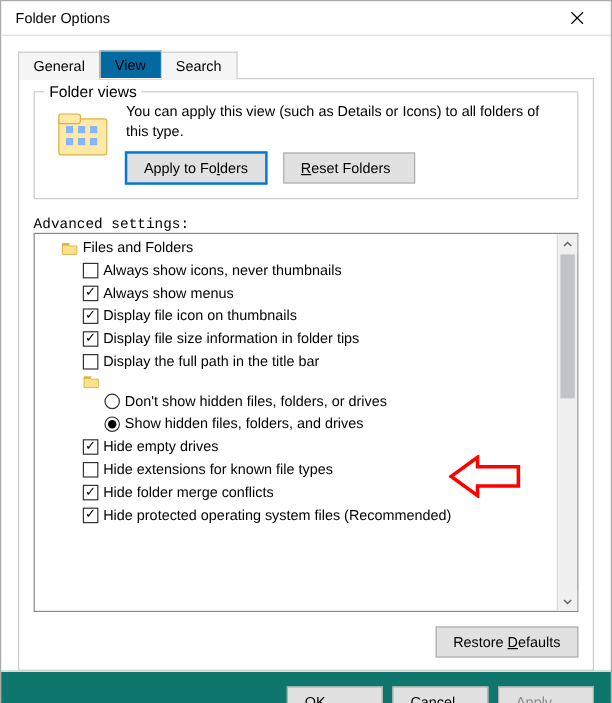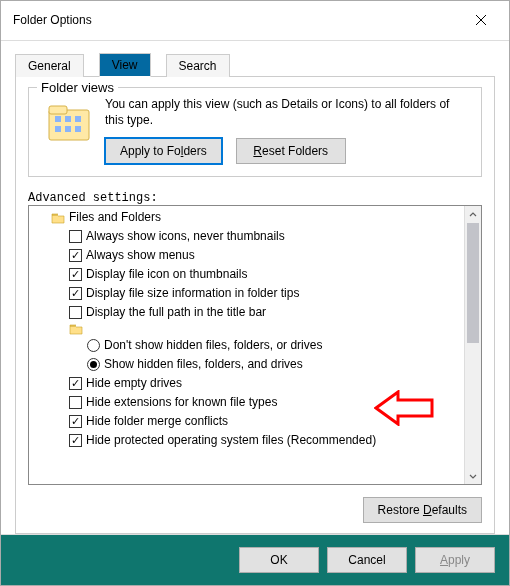--- a/index.html
+++ b/index.html
@@ -3,36 +3,36 @@
   <meta charset="utf-8">
   <style>
     * { box-sizing: border-box; font-family: "Segoe UI", Tahoma, sans-serif; font-size: 12px; }
     body { margin: 0; background: #fff; width: 510px; height: 586px; overflow: hidden; }
     .window { width: 510px; height: 586px; border: 1px solid #aaa; background: #fff; display: flex; flex-direction: column; }
     .titlebar { height: 48px; display: flex; align-items: center; padding: 0 8px; border-bottom: 1px solid #ddd; }
     .title { flex: 1; font-size: 12px; color: #000; padding-left: 4px; }
     .close-btn { width: 40px; height: 28px; display: flex; align-items: center; justify-content: center; }
     .close-btn svg { width: 10px; height: 10px; }
     .content { flex: 1; padding: 12px 14px 0 14px; display: flex; flex-direction: column; }
-    .tabs { display: flex; position: relative; z-index: 2; gap: 16px; }
+    .tabs { display: flex; position: relative; z-index: 2; }
     .tab { padding: 4px 12px; border: 1px solid #ccc; border-bottom: none; background: #fff; margin-right: -1px; position: relative; cursor: default; }
     .tab.inactive { background: #f5f5f5; top: 1px; }
     .tab.active { background: #0369a1; top: 0; z-index: 3; border-bottom: 1px solid #fff; margin-bottom: -1px; }
     .tab-panel { border: 1px solid #ccc; flex: 1; padding: 10px 12px; display: flex; flex-direction: column; position: relative; z-index: 1; }
     .fieldset { border: 1px solid #ccc; padding: 8px 10px 12px 10px; margin-bottom: 14px; position: relative; }
     .fieldset-label { position: absolute; top: -8px; left: 8px; background: #fff; padding: 0 4px; font-size: 13px; }
     .fv-row { display: flex; gap: 12px; }
     .folder-big-icon { width: 48px; height: 48px; flex-shrink: 0; margin-top: 4px; margin-left: 6px; }
     .fv-right { flex: 1; }
     .fv-text { font-size: 12px; line-height: 1.35; margin-bottom: 10px; }
     .fv-buttons { display: flex; gap: 14px; }
-    .btn { height: 26px; padding: 0 14px; background: #e1e1e1; border: 1px solid #adadad; cursor: default; display: inline-flex; align-items: center; justify-content: center; min-width: 110px; }
+    .btn { height: 26px; padding: 0 14px; background: #e1e1e1; border: 1px solid #adadad; cursor: default; display: inline-flex; align-items: center; min-width: 110px; }
     .btn.focused { outline: 2px solid #0078d7; outline-offset: -1px; }
     .adv-label { margin-bottom: 0; font-family: Liberation Mono, monospace; }
-    .tree-wrap { border: 1px solid #888; height: 280px; display: flex; background: #fff; }
+    .tree-wrap { border: 1px solid #888; height: 316px; display: flex; background: #fff; }
     .tree { flex: 1; overflow: hidden; padding: 2px 4px; }
     .tree-item { display: flex; align-items: center; gap: 4px; padding: 1px 0; line-height: 17px; white-space: nowrap; }
     .indent1 { padding-left: 18px; }
     .indent2 { padding-left: 36px; }
     .indent3 { padding-left: 54px; }
     .folder-icon { width: 14px; height: 12px; flex-shrink: 0; }
     .chk { width: 13px; height: 13px; border: 1px solid #333; display: inline-flex; align-items: center; justify-content: center; flex-shrink: 0; }
     .chk.checked::after { content: "✓"; font-size: 11px; line-height: 1; color: #000; }
     .radio { width: 13px; height: 13px; border: 1px solid #333; border-radius: 50%; display: inline-flex; align-items: center; justify-content: center; flex-shrink: 0; }
     .radio.selected::after { content: ""; width: 7px; height: 7px; background: #000; border-radius: 50%; }

